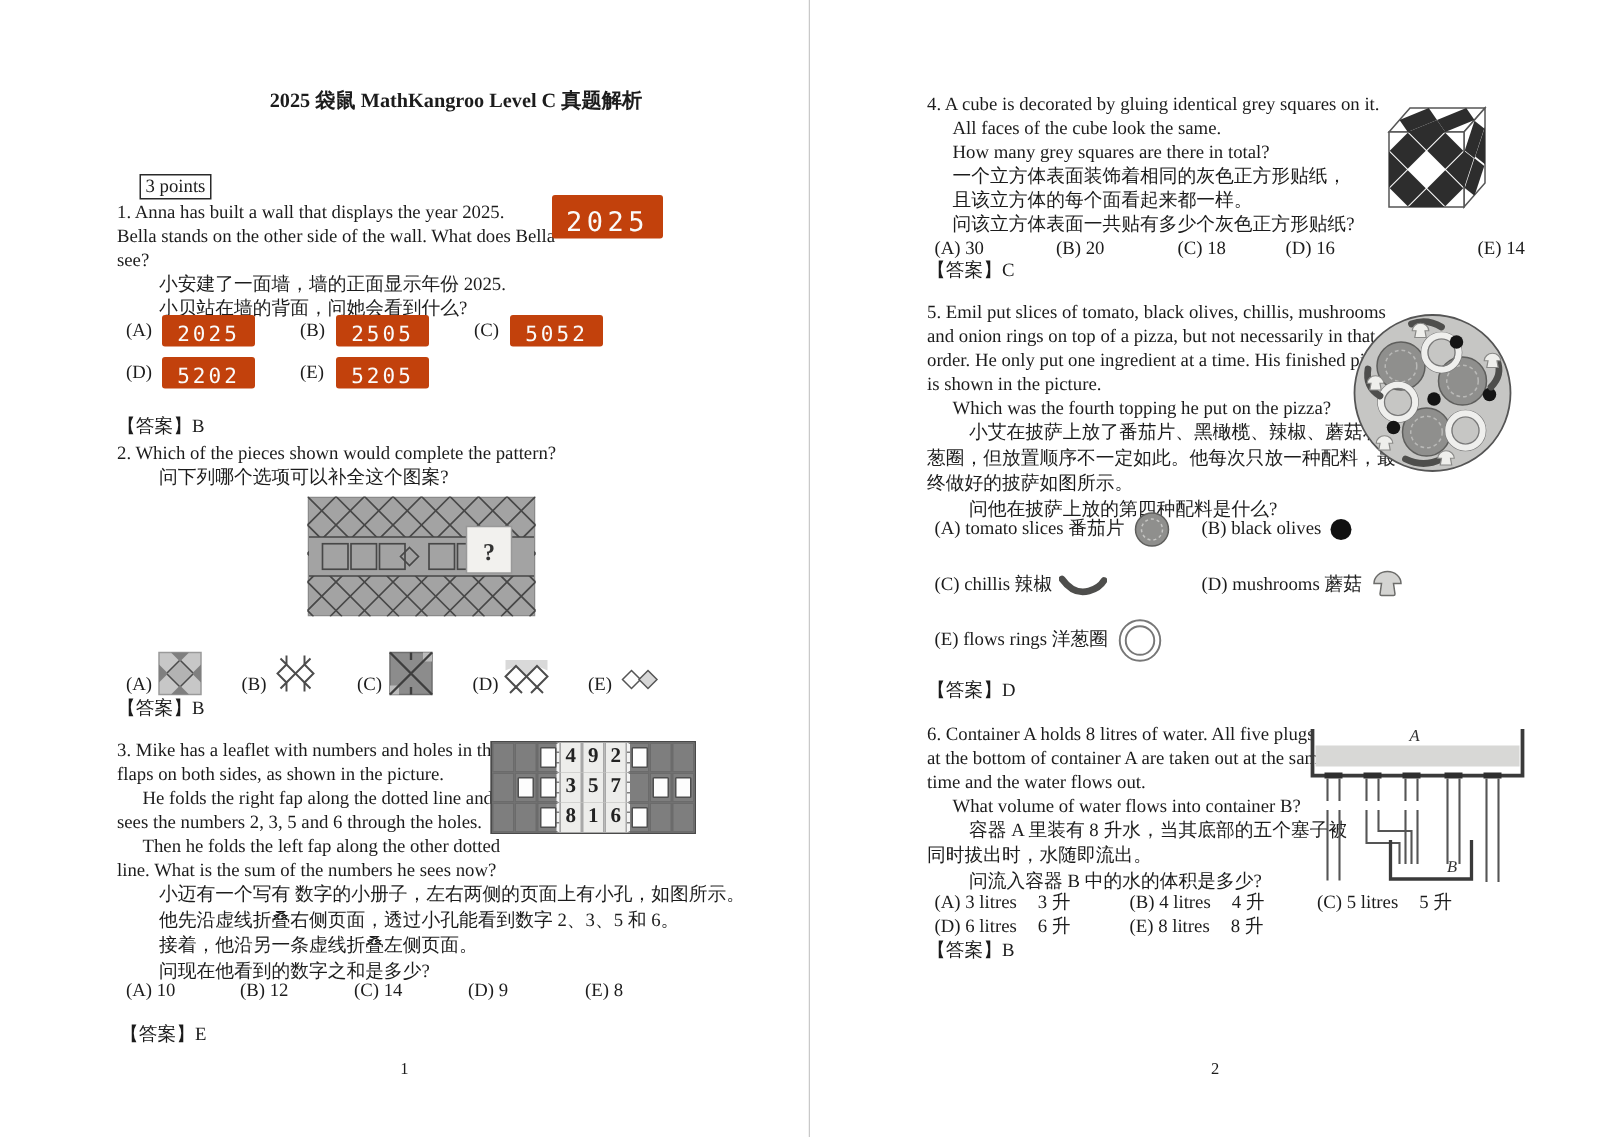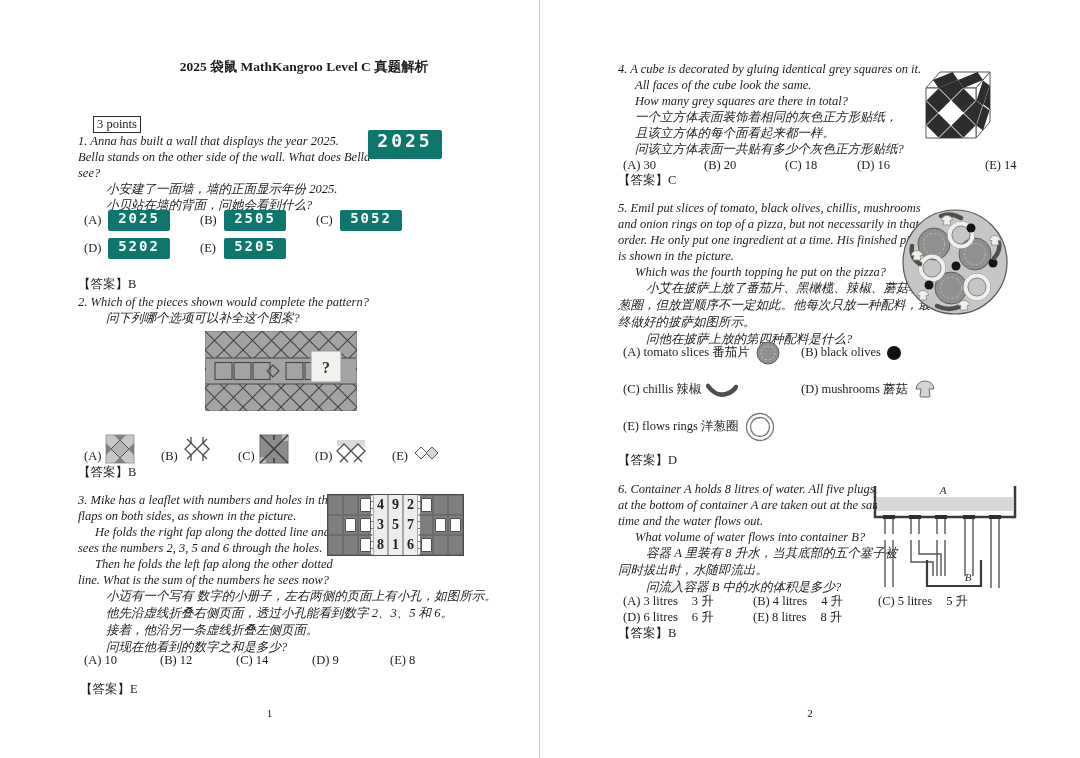--- a/index.html
+++ b/index.html
@@ -3,29 +3,29 @@
 <meta charset="utf-8">
 <style>
   html,body{margin:0;padding:0;background:#fff;}
   .screen{position:relative;width:1080px;height:758px;background:#ffffff;overflow:hidden;
           font-family:"Liberation Serif","DejaVu Serif",serif;color:#1c1c1c;font-size:12.5px;}
   .page{position:absolute;top:0;height:758px;background:#fff;}
   .page1{left:0;width:539px;}
   .page2{left:540px;width:540px;}
   .divider{position:absolute;left:539px;top:0;width:1px;height:758px;background:#c9c9c9;}
   .blk{position:absolute;white-space:nowrap;}
-  .ln{line-height:16px;font-style:italic;}
+  .ln{line-height:16px;}
   .ind{padding-left:28px;}
   .ind-sm{padding-left:17px;}
   .title{font-weight:bold;font-size:13.5px;text-align:center;}
   .points-box{display:inline-block;border:1px solid #2a2a2a;padding:0 3px;line-height:15px;}
   .answer{line-height:16px;}
   .pagenum{position:absolute;top:707px;left:0;width:100%;text-align:center;font-size:11px;}
-  .seg{display:inline-flex;align-items:flex-start;justify-content:center;background:#0f766e;color:#fafafa;
-       font-family:"DejaVu Sans Mono",monospace;font-weight:bold;border-radius:2px;}
+  .seg{display:inline-flex;align-items:flex-end;justify-content:center;background:#c2410c;color:#fafafa;
+       font-family:"DejaVu Sans Mono",monospace;font-weight:normal;border-radius:2px;}
   .seg-sm{width:62px;height:21px;font-size:14px;letter-spacing:2px;}
   .seg-lg{position:absolute;width:74px;height:29px;font-size:18px;letter-spacing:3px;}
   .optrow{display:flex;align-items:center;margin-bottom:7px;}
   .opt{display:inline-flex;align-items:center;margin-right:30px;}
   .olabel{display:inline-block;width:24px;}
   .q2opts{display:flex;align-items:flex-end;}
   .q2opt{display:flex;align-items:flex-end;width:77px;}
   .q2opt .olabel{width:auto;margin-right:4px;}
   .inlopts{display:flex;}
   .leaflet{position:absolute;border:1.5px solid #4a4a4a;background:#7e7e7e;}

